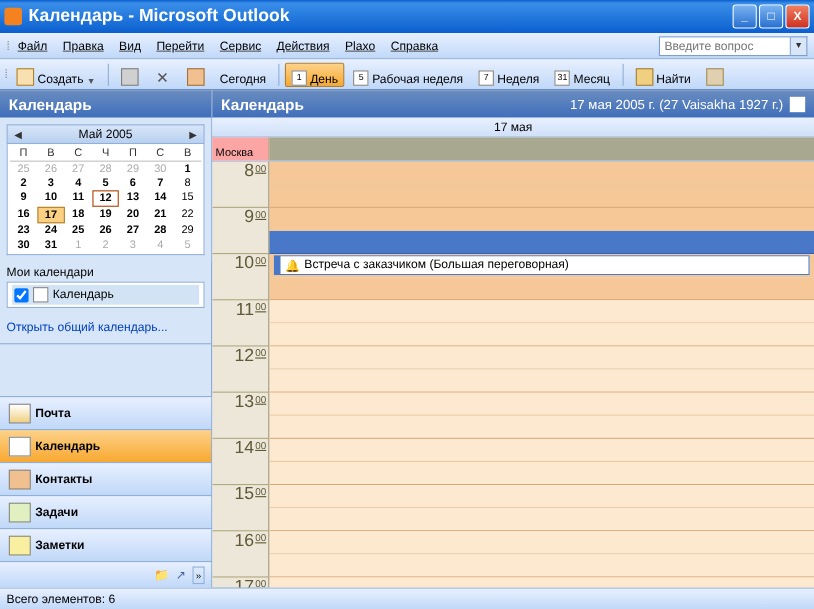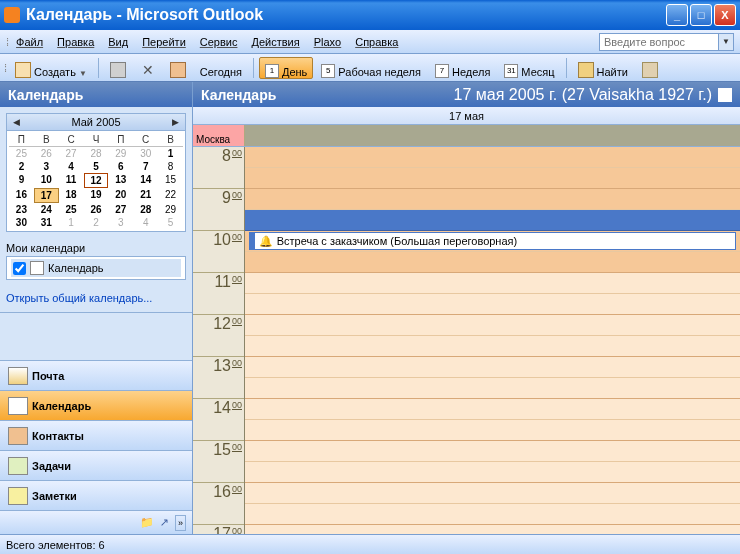--- a/index.html
+++ b/index.html
@@ -59,21 +59,21 @@
 .navbtn.cal .nicn { background: #fff; }
 .navbtn.cont .nicn { background: #f0c090; }
 .navbtn.task .nicn { background: #e0f0c0; }
 .navbtn.note .nicn { background: #f8f0a0; }
 .navfoot { height: 24px; border-top: 1px solid #90b0d8; background: linear-gradient(#e8f0ff,#c0d8f8); display: flex; align-items: center; justify-content: flex-end; padding: 0 6px; gap: 6px; font-size: 11px; }
 .navfoot span { cursor: pointer; }
 
 .calpane { flex: 1; display: flex; flex-direction: column; }
 .calhead { height: 25px; background: linear-gradient(#6a8dc0,#3f6ebb); color: #fff; display: flex; align-items: center; padding: 0 8px; font-size: 12px; }
 .calhead .ht { font-weight: bold; font-size: 14px; }
-.calhead .hd { margin-left: auto; font-size: 16px; }
+.calhead .hd { margin-left: auto; font-size: 12px; }
 .calhead .hicn { width: 14px; height: 14px; background: #fff; margin-left: 6px; }
 .dayhead { height: 18px; background: linear-gradient(#e8f0ff,#d0e0f8); border-bottom: 1px solid #90b0d8; display: flex; align-items: center; justify-content: center; font-size: 11px; }
 .allday { height: 22px; display: flex; border-bottom: 1px solid #90b0d8; }
 .allday .zone { width: 52px; background: #fca5a5; border-right: 1px solid #b0a880; font-size: 10px; display: flex; align-items: flex-end; padding: 0 3px 1px; }
 .allday .block { flex: 1; background: #a8a890; }
 .timegrid { flex: 1; overflow: hidden; display: flex; }
 .timescale { width: 52px; background: #ece7d8; border-right: 1px solid #8a8468; }
 .thour { height: 42px; border-bottom: 1px solid #b0a880; display: flex; justify-content: flex-end; padding-right: 2px; }
 .thour .hh { font-size: 16px; color: #605838; }
 .thour .mm { font-size: 9px; color: #605838; margin-top: 1px; margin-left: 1px; text-decoration: underline; }

